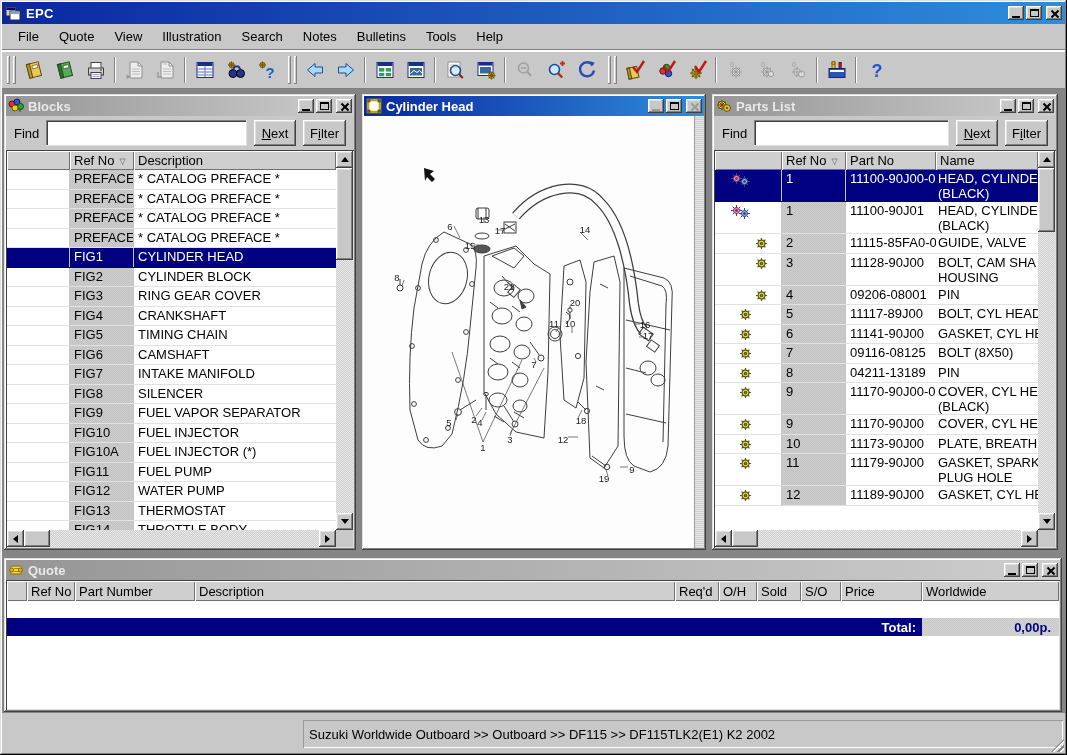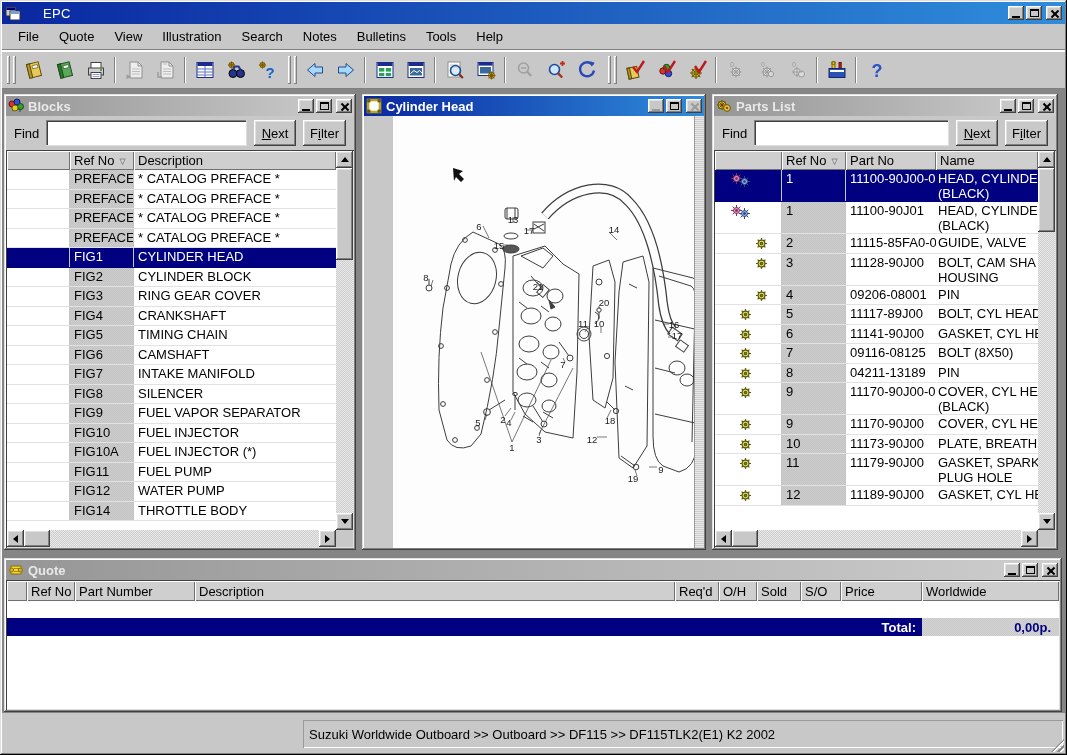--- a/index.html
+++ b/index.html
@@ -6,21 +6,21 @@
   html,body { width:1067px; height:755px; }
   body { font-family:"Liberation Sans", sans-serif; font-size:13px; color:#000; background:#c8c8c8; }
 
   #app { position:relative; width:1067px; height:755px; background:#c8c8c8;
          box-shadow: inset -1px -1px 0 #000, inset 1px 1px 0 #dfdfdf, inset -2px -2px 0 #808080, inset 2px 2px 0 #fff; }
 
   
   .tbar { position:absolute; left:2px; top:2px; right:2px; height:22px;
           background:linear-gradient(90deg,#0a27a0 0%, #2f8ddb 100%);
           display:flex; align-items:center; padding:0 3px; }
-  .tbar-text { color:#fff; font-weight:normal; margin-left:22px; letter-spacing:.3px; }
+  .tbar-text { color:#fff; font-weight:bold; margin-left:5px; letter-spacing:.3px; }
   .tbar-btns { margin-left:auto; display:flex; gap:2px; }
   .wbtn { width:16px; height:14px; background:#c8c8c8; display:flex; align-items:center; justify-content:center;
           box-shadow: inset -1px -1px 0 #404040, inset 1px 1px 0 #fff, inset -2px -2px 0 #808080, inset 2px 2px 0 #dfdfdf; }
   .wbtn.gap { margin-left:2px; }
   .min-glyph { width:8px; height:2px; background:#000; margin-top:7px; }
   .max-glyph { width:9px; height:8px; border:1px solid #000; border-top:2px solid #000; }
   .x-glyph { position:relative; width:9px; height:9px; }
   .x-glyph::before,.x-glyph::after { content:""; position:absolute; left:4px; top:0; width:2px; height:10px; background:#000; }
   .x-glyph::before { transform:rotate(45deg); } .x-glyph::after { transform:rotate(-45deg); }
   .glyph-dis.min-glyph { background:#9a9a9a; }
@@ -93,21 +93,21 @@
           box-shadow: inset -1px -1px 0 #404040, inset 1px 1px 0 #fff, inset -2px -2px 0 #808080, inset 2px 2px 0 #dfdfdf; }
   .hthumb { width:26px; height:17px; background:#c8c8c8; margin-left:0;
           box-shadow: inset -1px -1px 0 #404040, inset 1px 1px 0 #fff, inset -2px -2px 0 #808080, inset 2px 2px 0 #dfdfdf; }
   .sb-spacer { flex:1; }
   .tri-up    { width:0; height:0; border-left:4px solid transparent; border-right:4px solid transparent; border-bottom:5px solid #000; }
   .tri-down  { width:0; height:0; border-left:4px solid transparent; border-right:4px solid transparent; border-top:5px solid #000; }
   .tri-left  { width:0; height:0; border-top:4px solid transparent; border-bottom:4px solid transparent; border-right:5px solid #000; }
   .tri-right { width:0; height:0; border-top:4px solid transparent; border-bottom:4px solid transparent; border-left:5px solid #000; }
 
   
-  .illu-content { position:absolute; left:2px; right:12px; top:22px; bottom:2px; background:#fdfdfd; overflow:hidden;margin-left:29px; }
+  .illu-content { position:absolute; left:2px; right:12px; top:22px; bottom:2px; background:#fdfdfd; overflow:hidden; }
   .illu-strip { position:absolute; right:2px; top:22px; bottom:2px; width:10px;
                 background-image: conic-gradient(#e9e9e9 25%, #cdcdcd 0 75%, #e9e9e9 0); background-size:2px 2px; border-left:1px solid #9a9a9a; }
   .co { position:absolute; transform:translate(-50%,-50%); font-size:9.5px; color:#1a1a1a; }
 
   
   .q-gridwrap { position:absolute; left:2px; right:2px; top:22px; bottom:2px; background:#fff;
                 box-shadow: inset 1px 1px 0 #404040, inset -1px -1px 0 #dfdfdf; padding:1px; }
   .q-head { display:flex; height:20px; }
   .q-c0{width:20px;} .q-c1{width:48px;} .q-c2{width:120px;} .q-c3{flex:1;} .q-c4{width:44px;} .q-c5{width:38px;}
   .q-c6{width:44px;} .q-c7{width:40px;} .q-c8{width:81px;} .q-c9{width:137px;}
@@ -501,20 +501,25 @@
             </div>
             <div class="brow">
               <div class="cell c-ic"></div>
               <div class="cell c-ref">FIG11</div>
               <div class="cell c-desc">FUEL PUMP</div>
             </div>
             <div class="brow">
               <div class="cell c-ic"></div>
               <div class="cell c-ref">FIG12</div>
               <div class="cell c-desc">WATER PUMP</div>
+            </div>
+            <div class="brow">
+              <div class="cell c-ic"></div>
+              <div class="cell c-ref">FIG13</div>
+              <div class="cell c-desc">THERMOSTAT</div>
             </div>
             <div class="brow">
               <div class="cell c-ic"></div>
               <div class="cell c-ref">FIG14</div>
               <div class="cell c-desc">THROTTLE BODY</div>
             </div>
           </div>
         <div class="vscroll">
           <span class="sbtn">
               <i class="tri-up"></i>

